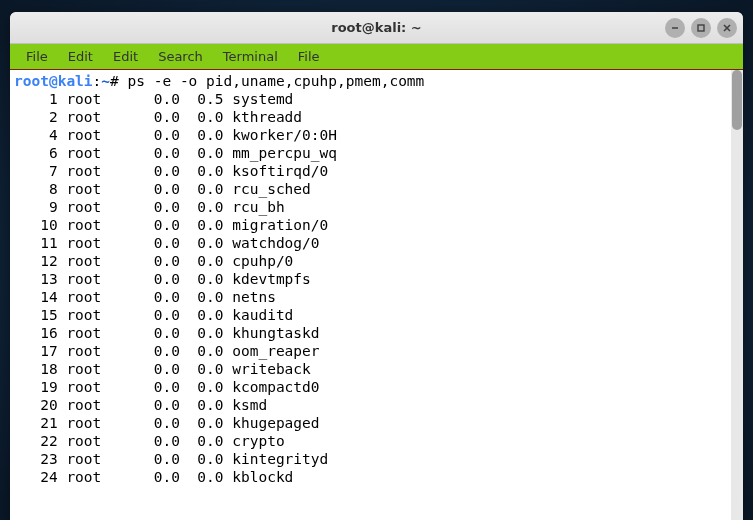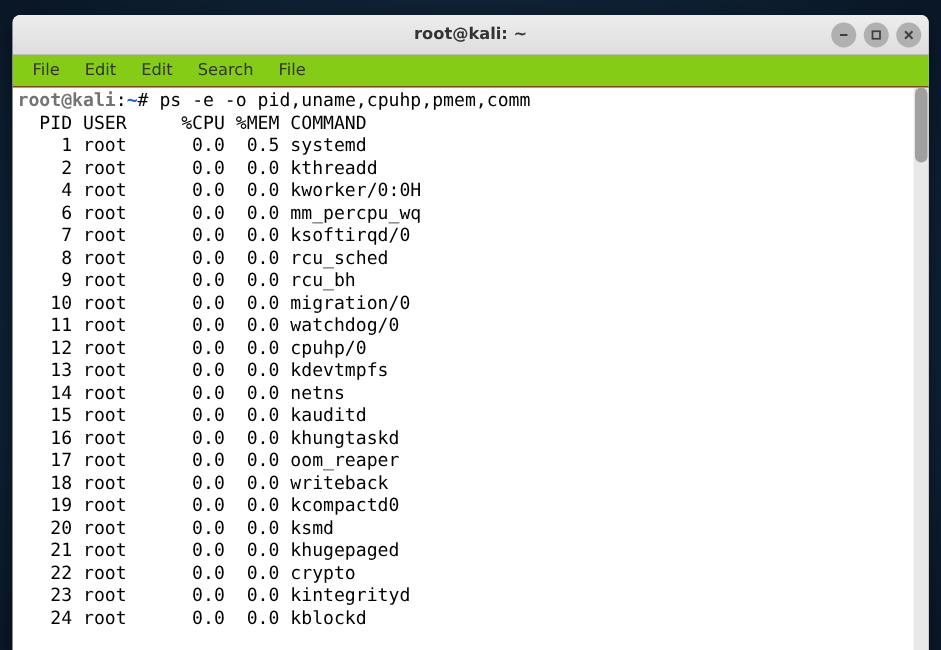--- a/index.html
+++ b/index.html
@@ -106,21 +106,21 @@
     }
     .scrollbar-thumb {
       position: absolute;
       top: 0;
       left: 1px;
       right: 1px;
       height: 60px;
       background: #a0a0a0;
       border-radius: 5px;
     }
-    .prompt-user { color: #737373; font-weight: bold; }
+    .prompt-user { color: #3b82f6; font-weight: bold; }
     .prompt-colon { color: #000; }
     .prompt-path { color: #2060d0; font-weight: bold; }
     .prompt-hash { color: #000; }
     .ps-line { display: block; }
   </style>
 </head>
 <body>
 
 <div class="window">
   <div class="titlebar">
@@ -143,26 +143,27 @@
           </svg>
       </button>
     </div>
   </div>
 
   <div class="menubar">
     <span class="menu-item">File</span>
     <span class="menu-item">Edit</span>
     <span class="menu-item">Edit</span>
     <span class="menu-item">Search</span>
+    <span class="menu-item">Terminal</span>
     <span class="menu-item">File</span>
   </div>
 
   <div class="terminal-container">
     <div class="terminal"><span class="prompt-user">root@kali</span><span class="prompt-colon">:</span><span class="prompt-path">~</span><span class="prompt-hash">#</span><span> ps -e -o pid,uname,cpuhp,pmem,comm</span>
-<span class="ps-line">  PID USER     %CPU %MEM COMMAND</span><span id="ps-rows">    1 root      0.0  0.5 systemd
+<span id="ps-rows">    1 root      0.0  0.5 systemd
     2 root      0.0  0.0 kthreadd
     4 root      0.0  0.0 kworker/0:0H
     6 root      0.0  0.0 mm_percpu_wq
     7 root      0.0  0.0 ksoftirqd/0
     8 root      0.0  0.0 rcu_sched
     9 root      0.0  0.0 rcu_bh
    10 root      0.0  0.0 migration/0
    11 root      0.0  0.0 watchdog/0
    12 root      0.0  0.0 cpuhp/0
    13 root      0.0  0.0 kdevtmpfs

